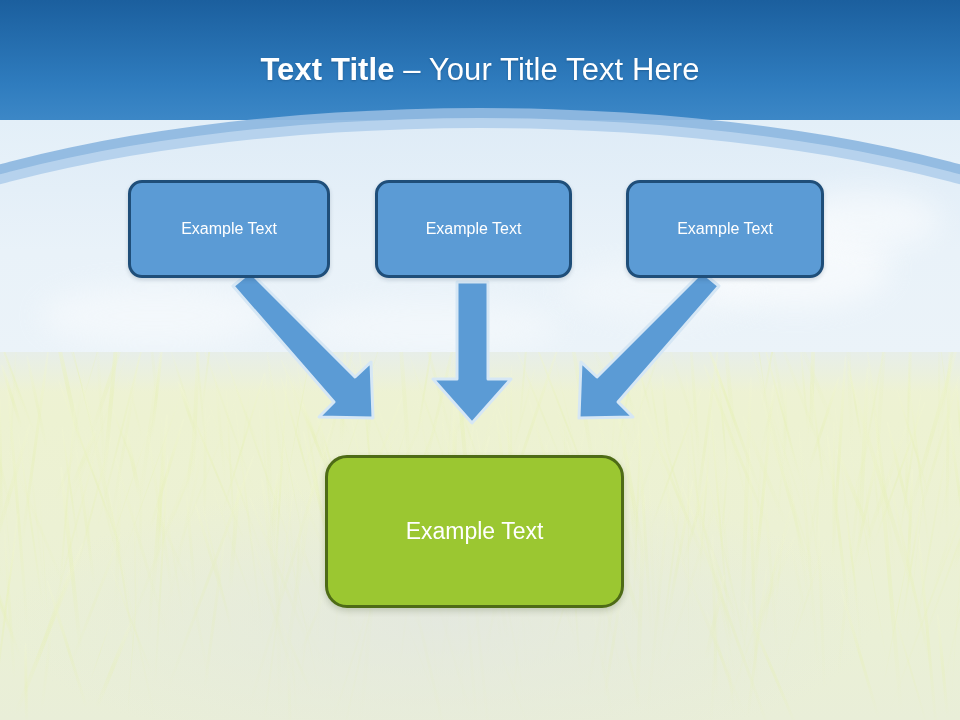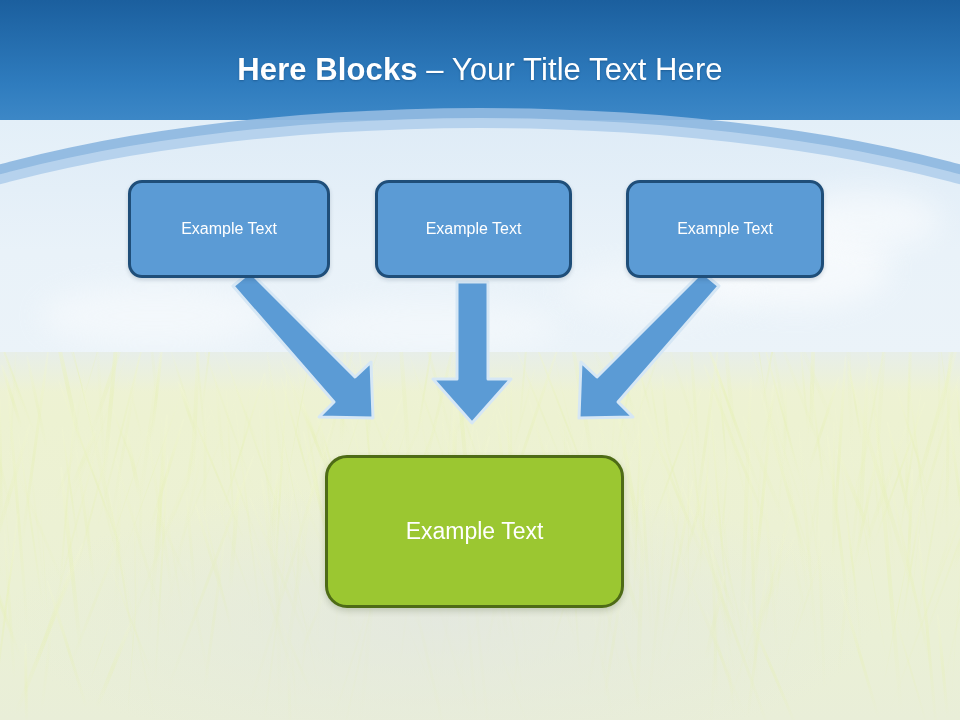--- a/index.html
+++ b/index.html
@@ -586,21 +586,21 @@
         <div class="blade" style="left:485.8px;top:194.9px;width:2.0px;height:110.5px;transform:rotate(7.6deg);opacity:0.46;"></div>
         <div class="blade" style="left:165.8px;top:86.6px;width:3.2px;height:251.1px;transform:rotate(20.2deg);opacity:0.61;"></div>
         <div class="blade" style="left:405.4px;top:105.4px;width:1.9px;height:136.0px;transform:rotate(6.3deg);opacity:0.34;"></div>
         <div class="blade" style="left:727.1px;top:15.8px;width:2.1px;height:112.6px;transform:rotate(-5.1deg);opacity:0.61;"></div>
         <div class="blade" style="left:327.5px;top:177.4px;width:1.5px;height:171.0px;transform:rotate(5.3deg);opacity:0.28;"></div>
       </div>
     <div class="grass-haze"></div>
   </div>
 
   <div class="title">
-    <span class="bold">Here Blocks </span><span class="light">– Your Title Text Here</span>
+    <span class="bold">Text Title </span><span class="light">– Your Title Text Here</span>
   </div>
 
   <svg class="arrow-svg" viewBox="0 0 960 720">
     <g>
       <polygon points="233,286 250,272 355,377 371,362 373,418 319,417 334,402" fill="#5b9bd5" stroke="#d6e7f5" stroke-width="3" stroke-linejoin="round"></polygon>
     </g>
     <g>
       <polygon points="457,282 488,282 488,379 511,379 472,423 433,379 457,379" fill="#5b9bd5" stroke="#d6e7f5" stroke-width="3" stroke-linejoin="round"></polygon>
     </g>
     <g>

